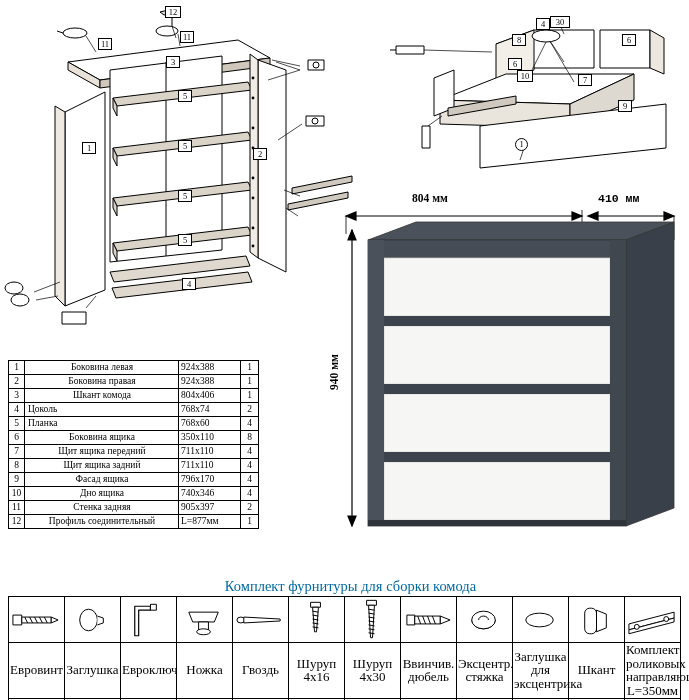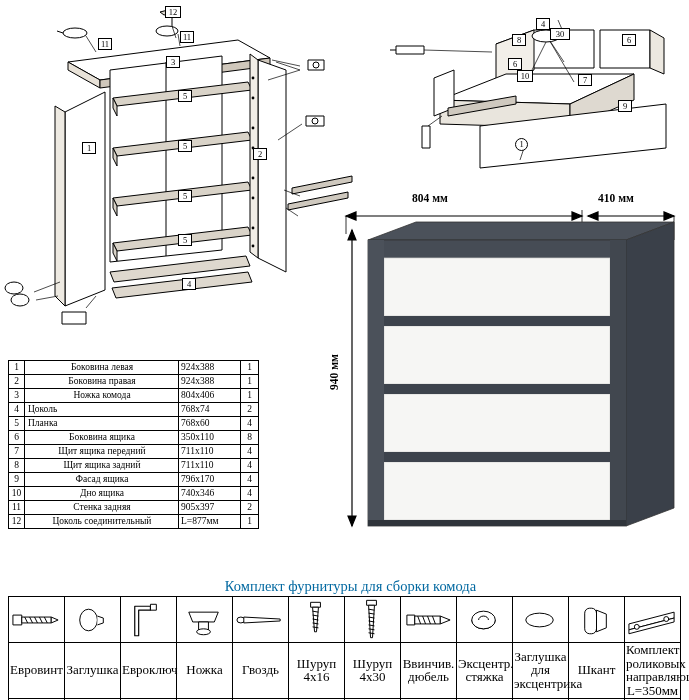--- a/index.html
+++ b/index.html
@@ -210,21 +210,21 @@
         <path d="M160,30 L186,74"></path>
         <path d="M160,30 L142,66"></path>
         <path d="M132,152 L138,134"></path>
         <path d="M40,118 L54,108"></path>
       </g>
       <ellipse cx="158" cy="28" rx="14" ry="6" fill="#fff"></ellipse>
     </g>
   </svg>
 
   <div class="cal" style="left:536px; top:18px; width:14px; height:12px;">4</div>
-  <div class="cal" style="left:550px; top:28px; width:20px; height:12px;">30</div>
+  <div class="cal" style="left:550px; top:16px; width:20px; height:12px;">30</div>
   <div class="cal" style="left:512px; top:34px; width:14px; height:12px;">8</div>
   <div class="cal" style="left:622px; top:34px; width:14px; height:12px;">6</div>
   <div class="cal" style="left:508px; top:58px; width:14px; height:12px;">6</div>
   <div class="cal" style="left:517px; top:70px; width:16px; height:12px;">10</div>
   <div class="cal" style="left:578px; top:74px; width:14px; height:12px;">7</div>
   <div class="cal" style="left:618px; top:100px; width:14px; height:12px;">9</div>
   <div class="cal r" style="left:515px; top:138px; width:13px; height:13px;">1</div>
 
   <div class="dress-wrap">
     <svg width="352" height="360" viewBox="0 0 352 360">
@@ -261,41 +261,41 @@
       <rect x="54" y="120" width="226" height="10" fill="#3d434c"></rect>
       <rect x="54" y="188" width="226" height="10" fill="#3d434c"></rect>
       <rect x="54" y="256" width="226" height="10" fill="#3d434c"></rect>
 
       <rect x="38" y="44" width="16" height="286" fill="#4b515a"></rect>
       <rect x="280" y="44" width="16" height="286" fill="#41474f"></rect>
 
       <rect x="38" y="324" width="258" height="6" fill="#2f343b"></rect>
     </svg>
     <div class="dim-lbl" style="left:82px; top:-4px;">804 мм</div>
-    <div class="dim-lbl" style="left:268px; top:-4px;">410 мм</div>
+    <div class="dim-lbl" style="left:268px; top:-4px;font-family:Liberation Mono, monospace;">410 мм</div>
     <div class="dim-lbl" style="left:-14px; top:170px; transform:rotate(-90deg); transform-origin:center;">940 мм</div>
   </div>
 
   <table class="parts">
     <tbody id="parts-body">
         <tr>
           <td class="n">1</td>
           <td class="nm">Боковина левая</td>
           <td class="dim">924х388</td>
           <td class="q">1</td>
         </tr>
         <tr>
           <td class="n">2</td>
           <td class="nm">Боковина правая</td>
           <td class="dim">924х388</td>
           <td class="q">1</td>
         </tr>
         <tr>
           <td class="n">3</td>
-          <td class="nm">Ножка комода</td>
+          <td class="nm">Шкант комода</td>
           <td class="dim">804х406</td>
           <td class="q">1</td>
         </tr>
         <tr>
           <td class="n">4</td>
           <td class="nm c">Цоколь</td>
           <td class="dim">768х74</td>
           <td class="q">2</td>
         </tr>
         <tr>
@@ -335,21 +335,21 @@
           <td class="q">4</td>
         </tr>
         <tr>
           <td class="n">11</td>
           <td class="nm">Стенка задняя</td>
           <td class="dim">905х397</td>
           <td class="q">2</td>
         </tr>
         <tr>
           <td class="n">12</td>
-          <td class="nm">Цоколь соединительный</td>
+          <td class="nm">Профиль соединительный</td>
           <td class="dim">L=877мм</td>
           <td class="q">1</td>
         </tr>
       </tbody>
   </table>
 
   <div class="hw-title">Комплект фурнитуры для сборки комода</div>
   <table class="hw">
     <tbody>
       <tr class="icons" id="hw-icons">

